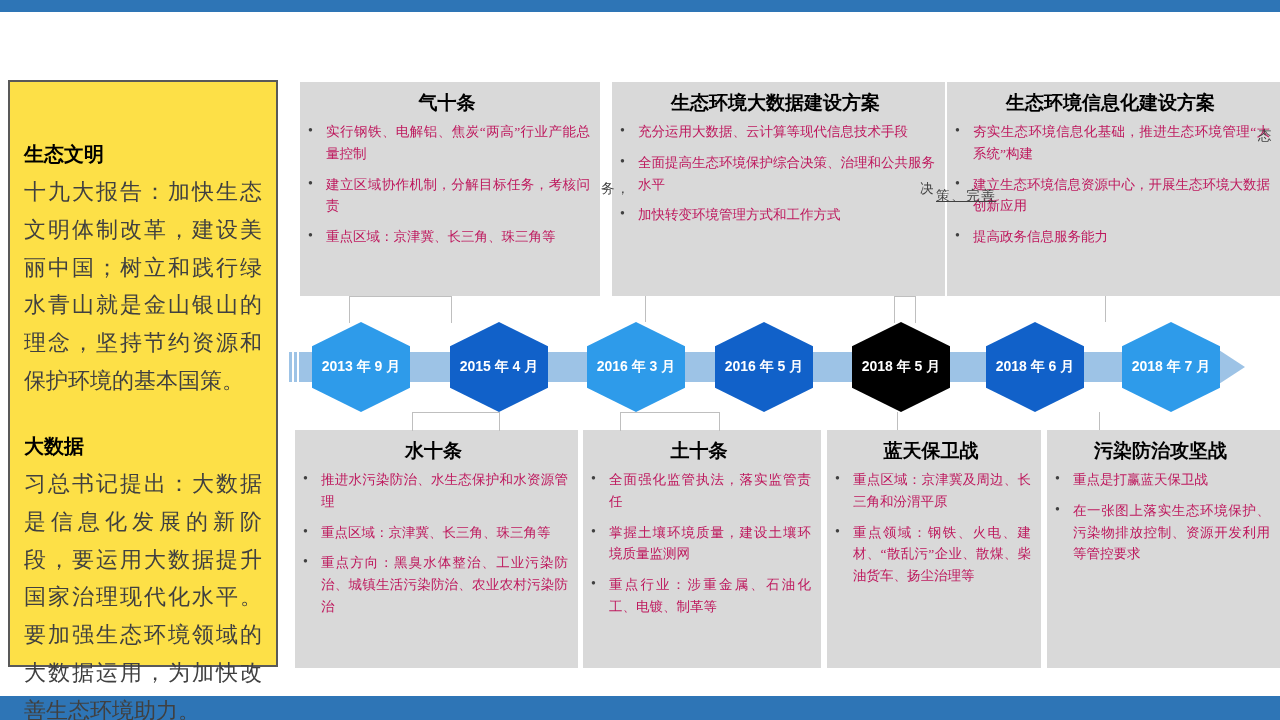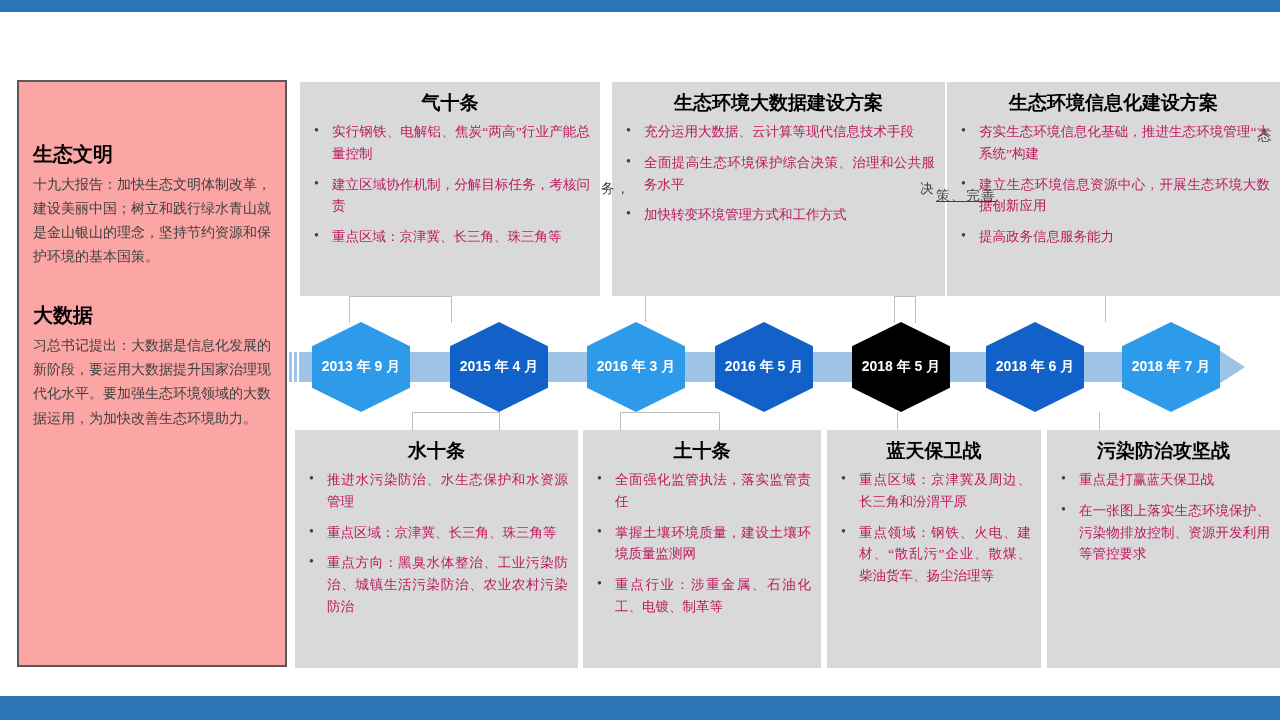--- a/index.html
+++ b/index.html
@@ -11,38 +11,37 @@
   .slide{position:relative;width:1280px;height:720px;}
 
   
   .bar{position:absolute;left:0;width:1280px;background:#2e75b6;}
   .bar-top{top:0;height:12px;}
   .bar-bottom{bottom:0;height:24px;}
 
   
   .leftbox{
     position:absolute;left:8px;top:80px;width:270px;height:587px;
-    border:2px solid #595959;background:#fca5a5;box-sizing:border-box;
+    border:2px solid #595959;background:#fde047;box-sizing:border-box;
     padding:0 14px;
-    margin-left:9px;
   }
   .lb-inner{position:absolute;left:14px;right:14px;top:60px;}
   .lb-h{
     font-family:"Liberation Sans","DejaVu Sans",sans-serif;
     font-weight:bold;font-size:20px;color:#000;margin:0 0 6px 0;line-height:1.25;
   }
   .lb-p{
-    font-size:14px;color:#404040;line-height:1.72;margin:0 0 34px 0;
+    font-size:22px;color:#404040;line-height:1.72;margin:0 0 34px 0;
     text-align:justify;text-justify:inter-ideograph;
   }
 
   
   .card{
     position:absolute;background:#d9d9d9;box-sizing:border-box;
-    padding:8px 10px 6px 10px;overflow:visible;
+    padding:8px 10px 6px 4px;overflow:visible;
   }
   .card-title{
     text-align:center;font-weight:bold;font-size:19px;color:#000;
     margin:2px 0 6px 0;line-height:1.2;white-space:nowrap;
   }
   .bullets{list-style:none;margin:0;padding:0;}
   .bullets li{
     position:relative;padding-left:22px;margin-bottom:9px;
     font-size:13.5px;line-height:1.62;color:#be185d;
     text-align:justify;text-justify:inter-ideograph;

